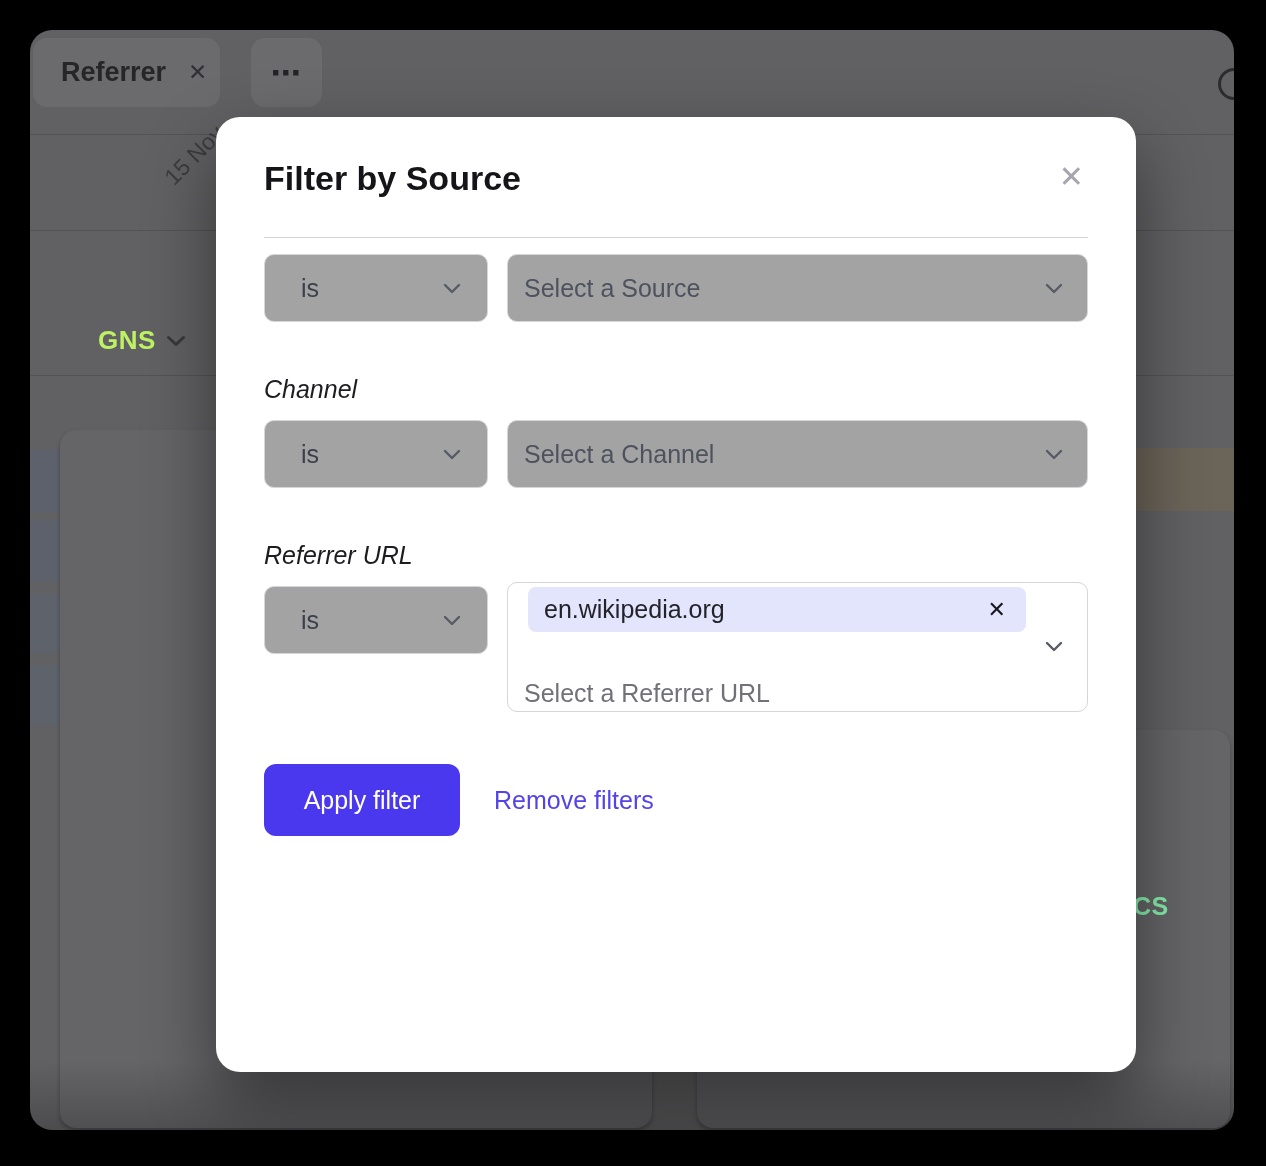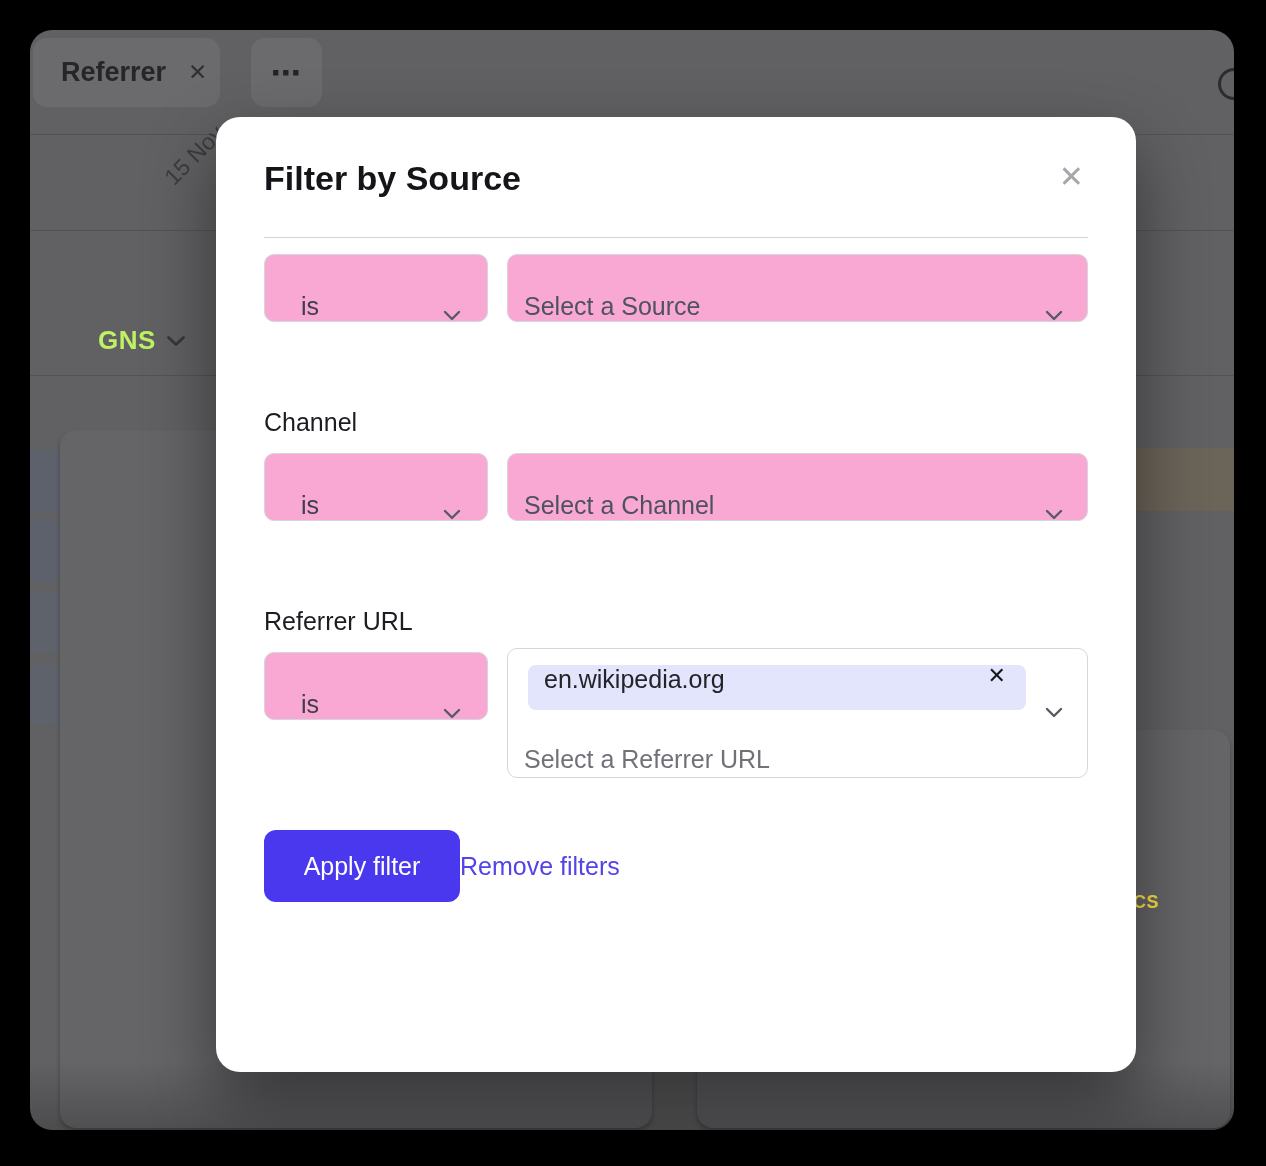--- a/index.html
+++ b/index.html
@@ -47,67 +47,67 @@
   .bar-1{top:420px;width:186px;height:62px;background:#5c616b;}
   .bar-2{top:490px;width:186px;height:62px;background:#5c616b;}
   .bar-3{top:563px;width:158px;height:60px;background:#5e626b;border-radius:0 10px 10px 0;}
   .bar-4{top:635px;width:137px;height:60px;background:#5e626b;border-radius:0 10px 10px 0;}
   .bar-tan{position:absolute;left:1106px;top:418px;width:98px;height:63px;background:#6b6459;}
   .card{position:absolute;background:#656568;border-radius:16px;box-shadow:0 3px 5px rgba(0,0,0,.28);}
   .card-bl{left:30px;top:400px;width:592px;height:698px;}
   .card-br{left:667px;top:700px;width:533px;height:398px;}
   .frag-cs{
     position:absolute;left:1103px;top:862px;
-    font-size:18px;font-weight:600;color:#fde047;letter-spacing:.5px;
+    font-size:25px;font-weight:600;color:#86efac;letter-spacing:.5px;
   }
   .bottom-fade{
     position:absolute;left:0;top:1030px;width:100%;height:70px;
     background:linear-gradient(rgba(0,0,0,0),rgba(0,0,0,.22));
   }
   
   .modal{
     position:absolute;left:216px;top:117px;width:920px;height:955px;
     background:#fff;border-radius:24px;box-shadow:0 30px 70px rgba(0,0,0,.45);
     box-sizing:border-box;padding:43px 48px 0;
   }
   .modal-head{display:flex;align-items:flex-start;justify-content:space-between;}
   .modal-title{margin:0;font-size:34px;line-height:37px;font-weight:700;color:#151519;}
   .modal-close{
     font-size:30px;line-height:34px;color:#a6a6af;font-weight:400;cursor:default;
     padding:0 4px;
   }
   .modal-hr{border:none;border-top:1px solid #d4d4d8;margin:40px 0 0;}
   .field-label{display:block;margin-top:54px;font-size:25px;line-height:30px;color:#1c1c21;}
-  .field-label.tight2{margin-top:85px;}
+  .field-label.tight2{margin-top:52px;font-style:italic;}
   .controls{display:flex;gap:19px;margin-top:16px;align-items:flex-start;}
   .controls.row3{margin-top:12px;}
   .sel{
-    box-sizing:border-box;border:1.5px solid #d5d6dc;border-radius:10px;background:#f9a8d4;
-    display:flex;align-items:flex-end;justify-content:space-between;height:68px;
+    box-sizing:border-box;border:1.5px solid #d5d6dc;border-radius:10px;background:#a3a3a3;
+    display:flex;align-items:center;justify-content:space-between;height:68px;
   }
   .sel-op{width:224px;padding:0 26px 0 36px;}
   .sel-op.row3{margin-top:4px;}
   .sel-val{flex:1;padding:0 24px 0 16px;}
   .op-text{font-size:25px;color:#3a3f4b;}
   .val-text{font-size:25px;color:#4d525e;}
   .chev{flex:0 0 auto;display:block;}
   .combo{
     box-sizing:border-box;flex:1;height:130px;border:1.5px solid #d5d6dc;border-radius:10px;
     position:relative;background:#fff;
   }
   .tag{
-    position:absolute;left:20px;top:16px;width:498px;height:45px;
+    position:absolute;left:20px;top:4px;width:498px;height:45px;
     background:#e2e5fc;border-radius:8px;box-sizing:border-box;
-    display:flex;justify-content:space-between;padding:0 20px 0 16px;
+    display:flex;align-items:center;justify-content:space-between;padding:0 20px 0 16px;
   }
   .tag-text{font-size:25px;color:#232329;}
   .tag-x{font-size:22px;font-weight:700;color:#17171b;line-height:1;}
   .combo-ph{position:absolute;left:16px;top:96px;font-size:25px;color:#71717a;}
   .combo-chev{position:absolute;right:24px;top:58px;}
-  .actions{display:flex;align-items:center;margin-top:52px;}
+  .actions{display:flex;align-items:center;gap:34px;margin-top:52px;}
   .btn-apply{
     width:196px;height:72px;border:none;border-radius:12px;background:#4a38ef;
     color:#fff;font-size:25px;font-weight:500;font-family:inherit;
     display:flex;align-items:center;justify-content:center;
   }
   .link-remove{font-size:25px;font-weight:400;color:#5343e8;text-decoration:none;}
 </style>
 </head>
 <body>
 

